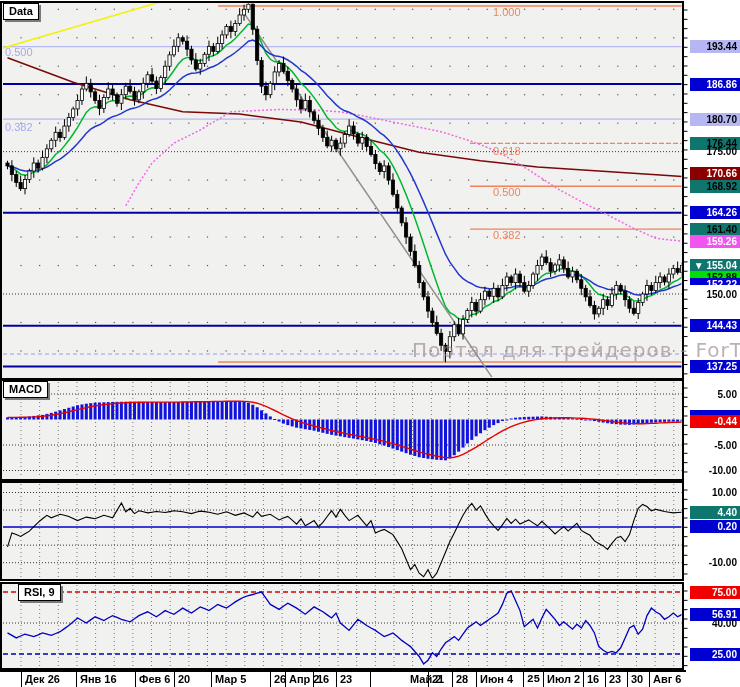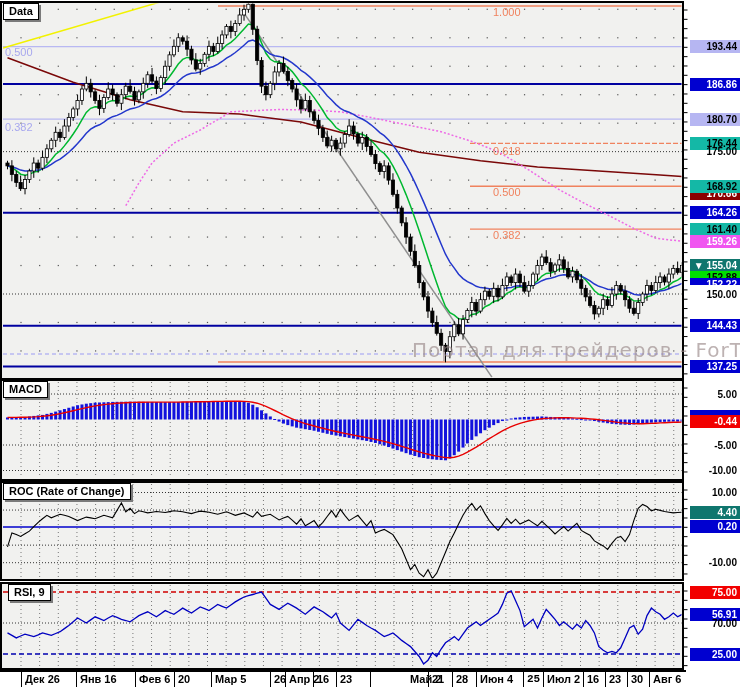--- a/index.html
+++ b/index.html
@@ -11,21 +11,21 @@
             padding:0 5px;line-height:15px;color:#000;white-space:nowrap;}
   #watermark{position:absolute;left:412px;top:338px;z-index:2;
              font:20px "DejaVu Sans",sans-serif;color:rgba(153,136,136,0.65);
              letter-spacing:1px;white-space:nowrap;}
   #pricecol{position:absolute;left:690px;top:0;width:50px;height:687px;z-index:4;}
   .plab{position:absolute;left:0;width:50px;height:13px;box-sizing:border-box;
         font:bold 10px "Liberation Sans",sans-serif;line-height:13px;text-align:right;
         padding-right:3px;color:#000;background:transparent;}
   .s-lavender{background:#b6b6f2;}
   .s-blue{background:#0000d0;color:#fff;}
-  .s-peach{background:#14b8a6;}
+  .s-peach{background:#0f766e;}
   .s-darkred{background:#8a0000;color:#fff;}
   .s-magenta{background:#f055f0;color:#fff;}
   .s-black{background:#0f766e;color:#fff;}
   .s-green{background:#00e000;color:#000;}
   .s-red{background:#f20000;color:#fff;}
   .s-blueclip{background:#0000d0;color:#fff;height:7px;overflow:hidden;}
   #dateaxis{position:absolute;left:0;top:670px;width:686px;height:17px;z-index:3;
             background:#fff;border-top:2px solid #000;}
   .dsep{position:absolute;top:0;width:1px;height:15px;background:#000;}
   .dlab{position:absolute;top:1px;font:bold 11px "Liberation Sans",sans-serif;color:#000;white-space:nowrap;}
@@ -1135,30 +1135,29 @@
         <line x1="655.0999999999996" y1="585" x2="655.0999999999996" y2="667" stroke="#777" stroke-width="1" stroke-dasharray="1 3"></line>
         <line x1="673.7499999999995" y1="585" x2="673.7499999999995" y2="667" stroke="#777" stroke-width="1" stroke-dasharray="1 3"></line>
         <line x1="3" y1="623" x2="683" y2="623" stroke="#333" stroke-width="1" stroke-dasharray="1 2"></line>
         <line x1="3" y1="592" x2="683" y2="592" stroke="#d00000" stroke-width="1.5" stroke-dasharray="5 3"></line>
         <line x1="3" y1="654" x2="683" y2="654" stroke="#0000b0" stroke-width="1.5" stroke-dasharray="5 3"></line>
         <path d="M7.5 632.9L11.9 635.4L16.3 637.9L20.6 636.0L25.0 634.2L29.4 635.4L33.8 636.6L38.2 634.8L42.5 632.9L46.9 634.2L51.3 635.4L55.7 633.5L60.1 631.7L64.4 628.6L68.8 625.5L73.2 621.8L77.6 618.0L82.0 620.5L86.3 623.0L90.7 619.9L95.1 616.8L99.5 618.7L103.9 620.5L108.2 618.0L112.6 615.6L117.0 617.4L121.4 619.3L125.8 620.5L130.1 621.8L134.5 618.7L138.9 615.6L143.3 613.7L147.7 611.8L152.0 614.3L156.4 616.8L160.8 613.7L165.2 610.6L169.6 612.5L173.9 614.3L178.3 611.2L182.7 608.1L187.1 610.6L191.5 613.1L195.8 610.0L200.2 606.9L204.6 608.7L209.0 610.6L213.4 607.5L217.7 604.4L222.1 606.3L226.5 608.1L230.9 605.0L235.3 601.9L239.6 599.4L244.0 597.0L248.4 595.7L252.8 594.5L257.2 593.2L261.5 592.0L265.9 598.2L270.3 604.4L274.7 606.9L279.1 609.4L283.4 606.3L287.8 603.2L292.2 605.6L296.6 608.1L301.0 611.2L305.3 614.3L309.7 610.6L314.1 606.9L318.5 609.4L322.9 611.8L327.2 614.9L331.6 618.0L336.0 613.1L340.4 623.0L344.8 626.7L349.1 630.4L353.5 624.9L357.9 619.3L362.3 622.4L366.7 625.5L371.0 628.0L375.4 630.4L379.8 633.5L384.2 636.6L388.6 634.8L392.9 632.9L397.3 636.6L401.7 640.4L406.1 643.5L410.5 646.6L414.8 651.5L419.2 656.5L423.6 663.9L428.0 660.2L432.4 652.8L436.7 656.5L441.1 649.0L445.5 642.8L449.9 639.7L454.3 636.6L458.6 640.4L463.0 634.2L467.4 628.0L471.8 624.9L476.2 621.8L480.5 625.5L484.9 622.4L489.3 619.3L493.7 616.2L498.1 613.1L502.4 604.4L506.8 593.2L511.2 590.8L515.6 600.7L520.0 610.6L524.3 626.7L528.7 623.0L533.1 619.3L537.5 628.0L541.9 618.0L546.2 609.4L550.6 614.3L555.0 619.3L559.4 625.5L563.8 621.8L568.1 625.5L572.5 629.2L576.9 624.2L581.3 628.0L585.7 620.5L590.0 625.5L594.4 632.9L598.8 646.6L603.2 650.3L607.6 652.8L611.9 651.5L616.3 652.8L620.7 647.8L625.1 637.9L629.5 628.0L633.8 625.5L638.2 634.2L642.6 629.2L647.0 615.6L651.4 608.1L655.7 611.8L660.1 614.3L664.5 619.3L668.9 616.8L673.3 613.1L677.6 616.8L682.0 614.4" stroke="#0000c0" stroke-width="1.3" fill="none"></path>
       </g>
     </svg>
   <div class="titlebox" style="left:3px;top:3px;">Data</div>
   <div class="titlebox" style="left:3px;top:381px;">MACD</div>
-  <div class="titlebox" style="left:3px;top:483px;">ROC (Rate of Change)</div>
-  <div class="titlebox" style="left:8px;top:584px;">RSI, 9</div>
+  <div class="titlebox" style="left:18px;top:584px;">RSI, 9</div>
   <div id="watermark">Портал для трейдеров - ForTrader.ru</div>
   <div id="pricecol">
       <div class="plab s-lavender" style="top: 40.2px;">193.44</div>
       <div class="plab s-blue" style="top: 77.6px;">186.86</div>
       <div class="plab s-lavender" style="top: 112.7px;">180.70</div>
       <div class="plab s-peach" style="top: 137px;">176.44</div>
       <div class="plab s-plain" style="top: 145.2px;">175.00</div>
-      <div class="plab s-darkred" style="top: 187px;">170.66</div>
+      <div class="plab s-darkred" style="top: 167px;">170.66</div>
       <div class="plab s-peach" style="top: 179.8px;">168.92</div>
       <div class="plab s-blue" style="top: 206.3px;">164.26</div>
       <div class="plab s-peach" style="top: 222.6px;">161.40</div>
       <div class="plab s-magenta" style="top: 234.8px;">159.26</div>
       <div class="plab s-black" style="top: 258.8px;">▼ 155.04</div>
       <div class="plab s-green" style="top: 271.1px;">152.88</div>
       <div class="plab s-blueclip" style="top: 277.6px;">152.22</div>
       <div class="plab s-plain" style="top: 287.5px;">150.00</div>
       <div class="plab s-blue" style="top: 319.2px;">144.43</div>
       <div class="plab s-blue" style="top: 360.1px;">137.25</div>
@@ -1166,21 +1165,21 @@
       <div class="plab s-blueclip" style="top: 409.9px;"></div>
       <div class="plab s-red" style="top: 415.2px;">-0.44</div>
       <div class="plab s-plain" style="top: 438.5px;">-5.00</div>
       <div class="plab s-plain" style="top: 464px;">-10.00</div>
       <div class="plab s-plain" style="top: 486px;">10.00</div>
       <div class="plab s-black" style="top: 505.7px;">4.40</div>
       <div class="plab s-blue" style="top: 520.4px;">0.20</div>
       <div class="plab s-plain" style="top: 556.2px;">-10.00</div>
       <div class="plab s-red" style="top: 585.5px;">75.00</div>
       <div class="plab s-blue" style="top: 607.9px;">56.91</div>
-      <div class="plab s-plain" style="top: 616.5px;">70.00</div>
+      <div class="plab s-plain" style="top: 616.5px;">40.00</div>
       <div class="plab s-blue" style="top: 647.5px;">25.00</div>
     </div>
   <div id="dateaxis">
       <div class="dsep" style="left: 21px;"></div>
       <div class="dlab" style="left: 25px;">Дек 26</div>
       <div class="dsep" style="left: 76px;"></div>
       <div class="dlab" style="left: 80px;">Янв 16</div>
       <div class="dsep" style="left: 135px;"></div>
       <div class="dlab" style="left: 139px;">Фев 6</div>
       <div class="dsep" style="left: 174px;"></div>

